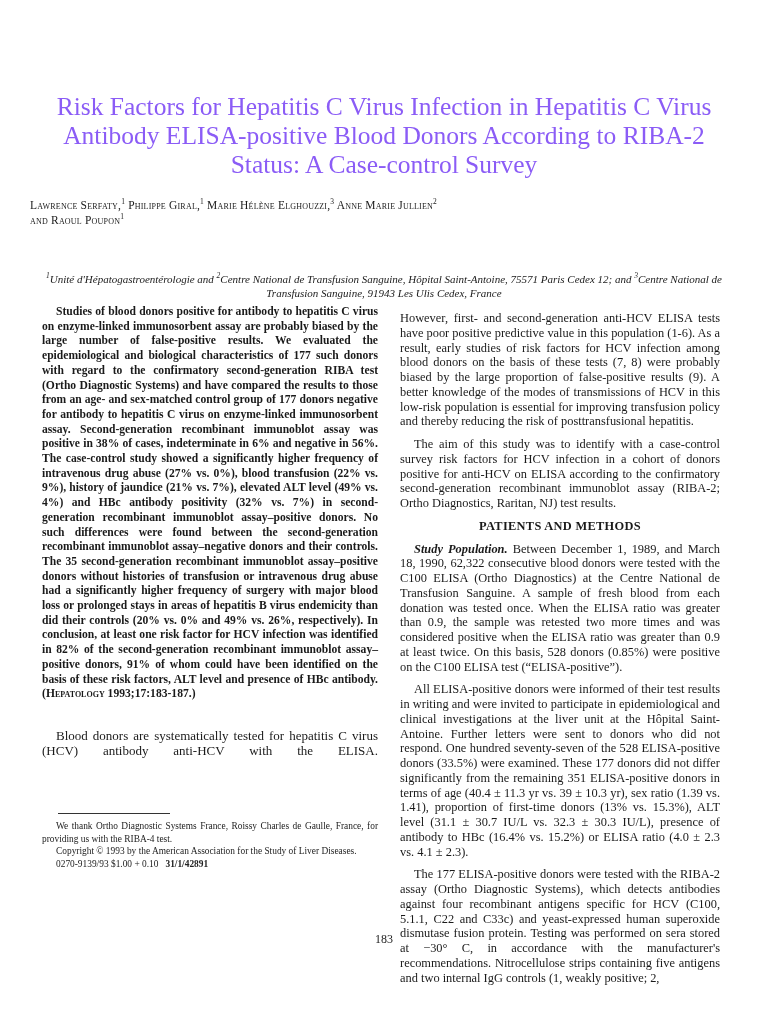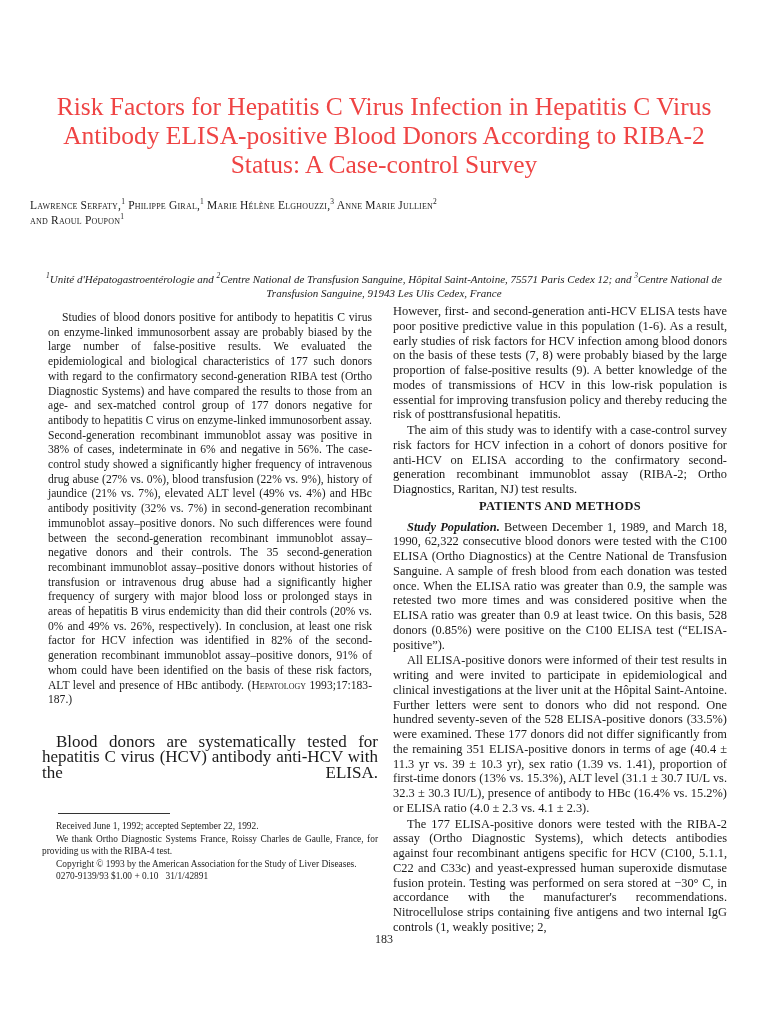--- a/index.html
+++ b/index.html
@@ -1,35 +1,35 @@
 <!DOCTYPE html>
 <html><head>
 <meta charset="utf-8">
 <style>
   html, body { margin:0; padding:0; background:#ffffff; }
   body { width:768px; height:1024px; position:relative; overflow:hidden; color:#1a1a1a;
          font-family:"Liberation Serif", "DejaVu Serif", serif; }
   .title { position:absolute; top:92px; left:30px; width:708px; text-align:center;
-           font-size:25.5px; line-height:29px; color:#ef4444; }
+           font-size:25.5px; line-height:29px; color:#8b5cf6; }
   .authors { position:absolute; top:198px; left:30px; width:708px; text-align:left;
              font-size:11.5px; line-height:15px; font-variant:small-caps; letter-spacing:0.2px; }
   .affil { position:absolute; top:244px; left:30px; width:708px; text-align:center;
            font-size:11px; line-height:14px; font-style:italic;margin-top:28px; }
   sup { font-size:7.5px; vertical-align:super; line-height:0; }
   .col { position:absolute; font-size:12px; line-height:14.75px; text-align:justify; }
   .col-left { left:42px; top:305px; width:336px; }
   .col-right { left:392px; top:303px; width:336px; }
-  .abstract { font-weight:normal; text-indent:14px; font-size:11.6px; line-height:14.7px; margin:6px; }
+  .abstract { font-weight:bold; text-indent:14px; font-size:11.6px; line-height:14.7px; margin:0; }
   .abstract .sc { font-variant:small-caps; }
-  .intro { margin:0; margin-top:26px; text-indent:14px; font-size:17px; line-height:15.5px; text-align-last:justify; }
+  .intro { margin:0; margin-top:26px; text-indent:14px; font-size:13px; line-height:15.5px; text-align-last:justify; }
   .rule { position:absolute; left:58px; top:813px; width:112px; border-top:1px solid #333; }
   .footnotes { position:absolute; left:42px; top:820px; width:336px; font-size:9.4px; line-height:12.6px; text-align:justify; color:#222; }
   .footnotes p { margin:0; text-indent:14px; }
-  .footnotes .bold { font-weight:normal; }
-  p.body { margin:1px; text-indent:14px; font-size:12.4px; line-height:14.75px; }
+  .footnotes .bold { font-weight:bold; }
+  p.body { margin:8px; text-indent:14px; font-size:12.4px; line-height:14.75px; }
   p.body.first { text-indent:0; }
   .section-head { margin:2px 0 6px 0; text-align:center; font-weight:bold; font-size:12.4px; letter-spacing:0.3px; }
   .run-in { font-weight:bold; font-style:italic; }
   .pagenum { position:absolute; top:932px; left:0; width:768px; text-align:center; font-size:12px; }
 </style>
 </head>
 <body>
 
 <h1 class="title" style="font-weight:normal;margin:0;">Risk Factors for Hepatitis C Virus Infection in Hepatitis C Virus Antibody ELISA-positive Blood Donors According to RIBA-2 Status: A Case-control Survey</h1>
 
@@ -46,21 +46,20 @@
 </div>
 
 <div class="col col-left">
   <p class="abstract"><span>Studies of blood donors positive for antibody to hepatitis C virus on enzyme-linked immunosorbent assay are probably biased by the large number of false-positive results. We evaluated the epidemiological and biological characteristics of 177 such donors with regard to the confirmatory second-generation RIBA test (Ortho Diagnostic Systems) and have compared the results to those from an age- and sex-matched control group of 177 donors negative for antibody to hepatitis C virus on enzyme-linked immunosorbent assay. Second-generation recombinant immunoblot assay was positive in 38% of cases, indeterminate in 6% and negative in 56%. The case-control study showed a significantly higher frequency of intravenous drug abuse (27% vs. 0%), blood transfusion (22% vs. 9%), history of jaundice (21% vs. 7%), elevated ALT level (49% vs. 4%) and HBc antibody positivity (32% vs. 7%) in second-generation recombinant immunoblot assay–positive donors. No such differences were found between the second-generation recombinant immunoblot assay–negative donors and their controls. The 35 second-generation recombinant immunoblot assay–positive donors without histories of transfusion or intravenous drug abuse had a significantly higher frequency of surgery with major blood loss or prolonged stays in areas of hepatitis B virus endemicity than did their controls (20% vs. 0% and 49% vs. 26%, respectively). In conclusion, at least one risk factor for HCV infection was identified in 82% of the second-generation recombinant immunoblot assay–positive donors, 91% of whom could have been identified on the basis of these risk factors, ALT level and presence of HBc antibody. (</span><span class="sc">Hepatology</span><span> 1993;17:183-187.)</span></p>
   <p class="intro">Blood donors are systematically tested for hepatitis C virus (HCV) antibody anti-HCV with the ELISA.</p>
 </div>
 
 <div class="rule"></div>
 
 <div class="footnotes">
-  <p>Received June 1, 1992; accepted September 22, 1992.</p>
   <p>We thank Ortho Diagnostic Systems France, Roissy Charles de Gaulle, France, for providing us with the RIBA-4 test.</p>
   <p>Copyright © 1993 by the American Association for the Study of Liver Diseases.</p>
   <p><span>0270-9139/93 $1.00 + 0.10</span>&nbsp;&nbsp;&nbsp;<span class="bold">31/1/42891</span></p>
 </div>
 
 <div class="col col-right">
   <p class="body first">However, first- and second-generation anti-HCV ELISA tests have poor positive predictive value in this population (1-6). As a result, early studies of risk factors for HCV infection among blood donors on the basis of these tests (7, 8) were probably biased by the large proportion of false-positive results (9). A better knowledge of the modes of transmissions of HCV in this low-risk population is essential for improving transfusion policy and thereby reducing the risk of posttransfusional hepatitis.</p>
   <p class="body">The aim of this study was to identify with a case-control survey risk factors for HCV infection in a cohort of donors positive for anti-HCV on ELISA according to the confirmatory second-generation recombinant immunoblot assay (RIBA-2; Ortho Diagnostics, Raritan, NJ) test results.</p>
   <div class="section-head">PATIENTS AND METHODS</div>
   <p class="body"><span class="run-in">Study Population.</span><span> Between December 1, 1989, and March 18, 1990, 62,322 consecutive blood donors were tested with the C100 ELISA (Ortho Diagnostics) at the Centre National de Transfusion Sanguine. A sample of fresh blood from each donation was tested once. When the ELISA ratio was greater than 0.9, the sample was retested two more times and was considered positive when the ELISA ratio was greater than 0.9 at least twice. On this basis, 528 donors (0.85%) were positive on the C100 ELISA test (“ELISA-positive”).</span></p>

